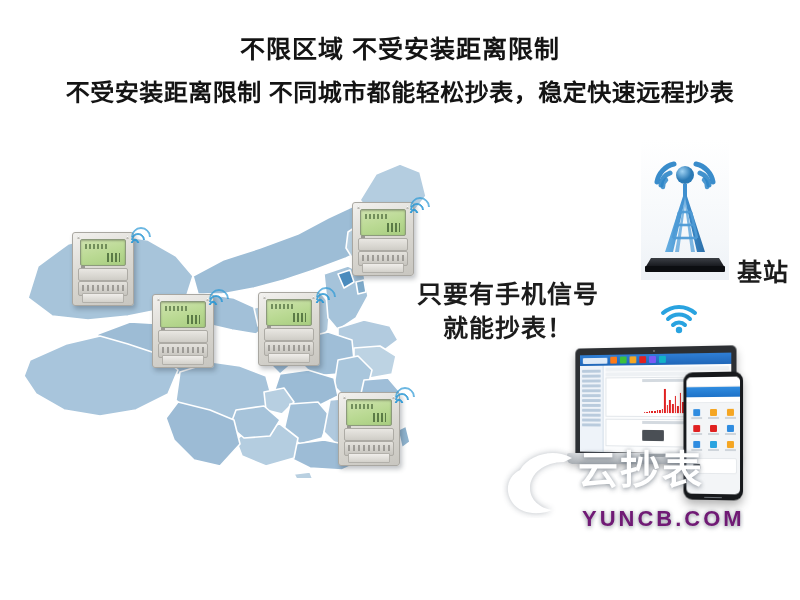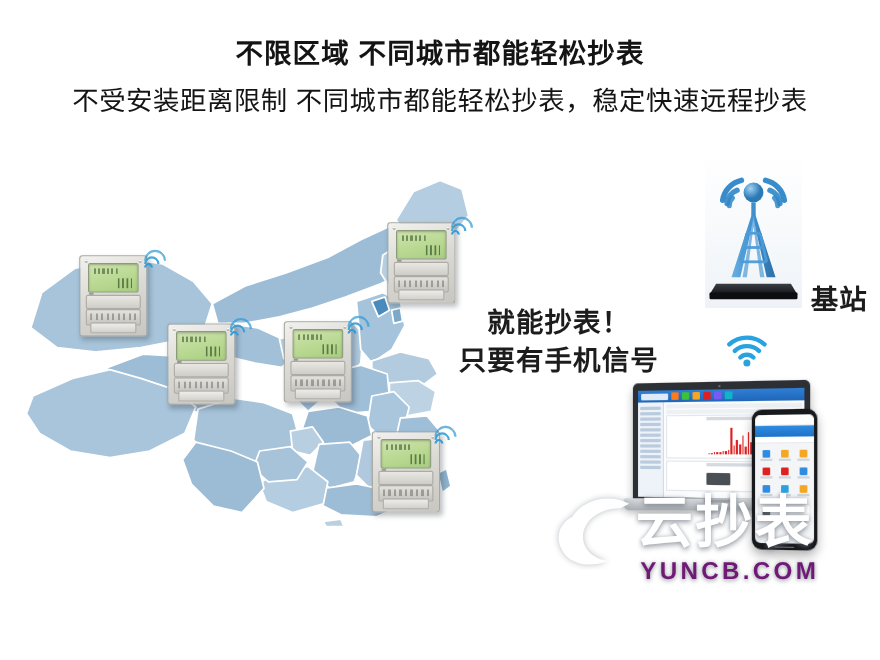--- a/index.html
+++ b/index.html
@@ -13,21 +13,21 @@
   .stage{position:absolute;inset:0;width:800px;height:600px;}
 
   
   .headline-wrap{position:absolute;top:34px;left:0;width:800px;text-align:center;}
   .headline-1{
     font-size:25px;font-weight:700;letter-spacing:1px;color:#141414;
     line-height:1.2;white-space:nowrap;
   }
   .headline-2{
     margin-top:15px;
-    font-size:24px;font-weight:400;letter-spacing:.5px;color:#141414;
+    font-size:24px;font-weight:700;letter-spacing:.5px;color:#141414;
     line-height:1.2;white-space:nowrap;
   }
 
   
   .map-layer{position:absolute;left:8px;top:148px;width:430px;height:330px;}
   .map-layer svg{display:block;width:430px;height:330px;}
 
   
   .meter{position:absolute;width:62px;height:74px;}
   .meter .body{
@@ -175,37 +175,37 @@
     display:flex;align-items:center;padding-left:3px;}
   .ph-mail i{width:7px;height:5px;background:#3b4046;border-radius:1px;}
   .phone .home{position:absolute;left:50%;bottom:2px;width:18px;height:1.5px;
     transform:translateX(-50%);background:#6b7076;border-radius:1px;}
 
   
   .watermark{position:absolute;left:500px;top:440px;width:300px;height:95px;pointer-events:none;}
   .wm-cloud{position:absolute;left:2px;top:6px;width:92px;height:72px;}
   .wm-text{
     position:absolute;left:78px;top:10px;
-    font-size:52px;font-weight:700;color:#ffffff;letter-spacing:2px;
+    font-size:40px;font-weight:700;color:#ffffff;letter-spacing:2px;
     line-height:1;
     text-shadow:0 0 4px rgba(120,130,140,.55),0 2px 5px rgba(90,100,110,.45);
   }
   .wm-sub{
     position:absolute;left:82px;top:66px;
     font-size:22px;font-weight:700;color:#701a75;letter-spacing:3px;
     text-shadow:0 0 4px rgba(120,130,140,.5),0 2px 4px rgba(90,100,110,.4);
   }
 </style>
 </head>
 <body>
 
 <div class="stage">
 
   <div class="headline-wrap">
-    <div class="headline-1">不限区域 不同城市都能轻松抄表</div>
+    <div class="headline-1">不限区域 不受安装距离限制</div>
     <div class="headline-2">不受安装距离限制 不同城市都能轻松抄表，稳定快速远程抄表</div>
   </div>
 
   <div class="map-layer">
     <svg viewBox="0 0 430 330" xmlns="http://www.w3.org/2000/svg" aria-label="China map">
       <g stroke="#ffffff" stroke-width="1.6" stroke-linejoin="round">
 
         <path d="M20 150 L30 118 L60 96 L100 86 L140 92 L168 108 L185 128 L178 150 L150 162 L120 168 L80 172 L44 168 Z" fill="#a7c4da"></path>
 
         <path d="M185 128 L215 112 L252 100 L290 86 L320 70 L350 56 L378 52 L396 62 L392 80 L368 96 L338 110 L306 122 L276 132 L246 140 L214 146 L190 146 Z" fill="#9dbdd6"></path>
@@ -360,22 +360,22 @@
         <div class="foot"></div>
     </div>
   </div>
   <div class="wifi-sm" style="left:394px;top:386px">
     <i class="r3"></i>
       <i class="r2"></i>
       <i class="r1"></i>
   </div>
 
   <div class="caption">
+    <div>只要有手机信号</div>
     <div>就能抄表！</div>
-    <div>只要有手机信号</div>
   </div>
 
   <div class="tower-card">
     <svg viewBox="0 0 88 140" xmlns="http://www.w3.org/2000/svg">
       <defs>
         <linearGradient id="tg" x1="0" y1="0" x2="1" y2="0">
           <stop offset="0%" stop-color="#69b0e2"></stop>
             <stop offset="50%" stop-color="#3f8fcf"></stop>
           <stop offset="100%" stop-color="#2c6fa8"></stop>
         </linearGradient>

